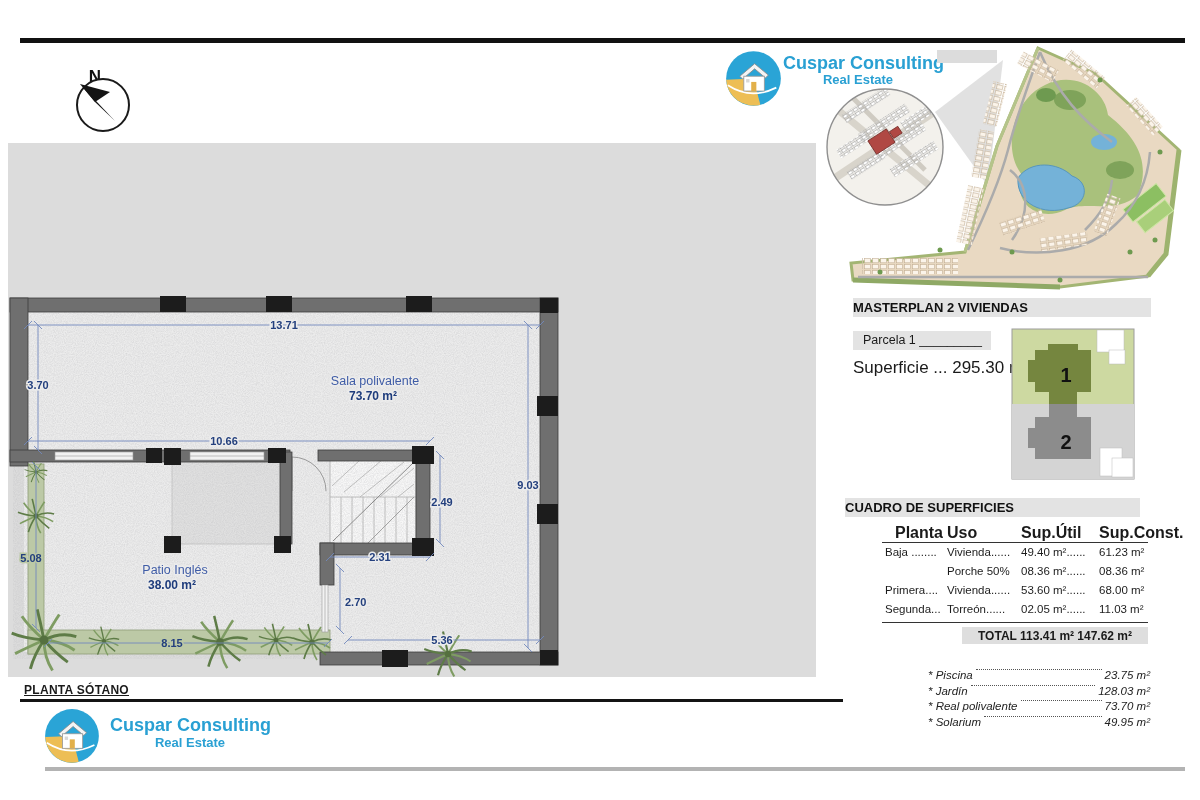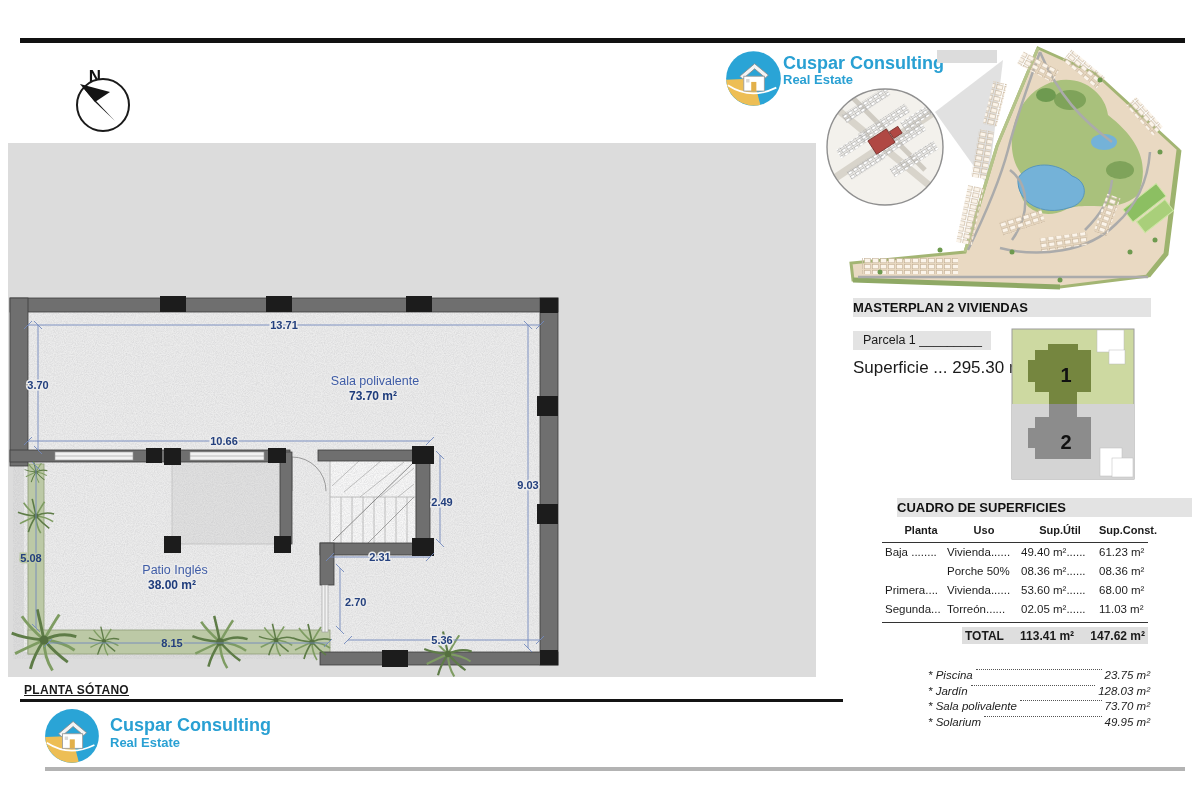--- a/index.html
+++ b/index.html
@@ -4,36 +4,36 @@
 <style>
   html,body{margin:0;padding:0;background:#888;}
   .page{position:relative;width:1200px;height:800px;background:#ffffff;overflow:hidden;
         font-family:"Liberation Sans",sans-serif;color:#1a1a1a;margin:0 auto;}
   .abs{position:absolute;}
   .nowrap{white-space:nowrap;}
   .topbar{left:20px;top:38px;width:1165px;height:5px;background:#111;}
   .canvas{left:8px;top:143px;width:808px;height:534px;background:#dcdcdc;}
   .logo-box{left:718px;top:44px;width:222px;height:78px;background:#fff;}
   .brand-name{font-weight:bold;color:#29a0d3;font-size:18px;line-height:18px;}
-  .brand-tag{font-weight:bold;color:#29a0d3;font-size:13px;}
+  .brand-tag{font-weight:bold;color:#29a0d3;font-size:13px;text-align:center;}
   .hdr-bar{background:#e3e3e3;font-weight:bold;font-size:13px;line-height:19px;
            text-align:left;height:19px;color:#111;}
   .parcela-bar{left:853px;top:331px;width:128px;height:19px;background:#e3e3e3;
                font-size:12.5px;line-height:19px;padding-left:10px;}
   .superficie{left:853px;top:358px;font-size:17px;}
   .tbl-head{left:885px;top:524px;width:263px;display:grid;
-            grid-template-columns:62px 74px 78px 1fr;font-weight:bold;font-size:11px;text-align:center;}
+            grid-template-columns:62px 74px 78px 1fr;font-weight:bold;font-size:16px;}
   .tbl-rule{border-top:1.5px solid #333;height:0;}
   .tbl-rows{left:885px;top:546px;width:263px;display:grid;
             grid-template-columns:62px 74px 78px 1fr;grid-auto-rows:19px;
             font-size:11.5px;color:#1c1c1c;}
   .tbl-rows span{white-space:nowrap;}
   .total-bar{left:962px;top:627px;width:186px;height:17px;background:#dedede;
              display:flex;justify-content:space-between;align-items:center;
-             font-weight:bold;font-size:12px;padding:0 3px;box-sizing:border-box;}
+             font-weight:bold;font-size:12px;padding:0 16px;box-sizing:border-box;}
   .extras{left:928px;top:669px;width:222px;font-style:italic;font-size:11.5px;color:#222;}
   .extras .row{display:flex;align-items:flex-start;height:15.5px;}
   .extras .lead{flex:1;border-bottom:1px dotted #555;margin:0 3px 3px 3px;}
   .plan-title{left:24px;top:683px;font-weight:bold;font-size:12px;letter-spacing:.3px;text-decoration:underline;}
   .plan-rule{left:20px;top:699px;width:823px;height:3px;background:#141414;}
   .foot-bar{left:45px;top:767px;width:1140px;height:4px;background:#b3b3b3;}
   .foot-es{left:67px;top:772px;font-size:11px;font-weight:bold;color:#111;}
   .foot-en{left:76px;top:785px;font-size:10px;color:#a2a2a2;}
   svg text{font-family:"Liberation Sans",sans-serif;}
   .dim{font-size:11px;font-weight:bold;fill:#24407e;paint-order:stroke;stroke:#ececec;stroke-width:3px;}
@@ -171,21 +171,21 @@
     </g>
     <g fill="#8c8c8c">
       <rect x="1049" y="404" width="28" height="16"></rect>
       <rect x="1035" y="417" width="56" height="42"></rect>
       <rect x="1028" y="428" width="7" height="20"></rect>
     </g>
     <text x="1066" y="382" text-anchor="middle" class="plot-num">1</text>
     <text x="1066" y="449" text-anchor="middle" class="plot-num">2</text>
   </svg>
 
-  <div class="abs hdr-bar" style="left:897px;top:498px;width:290px;padding-right:5px;">CUADRO DE SUPERFICIES</div>
+  <div class="abs hdr-bar" style="left:845px;top:498px;width:290px;padding-right:5px;">CUADRO DE SUPERFICIES</div>
   <div class="abs tbl-head">
     <span style="padding-left:10px;">Planta</span>
     <span>Uso</span>
     <span>Sup.Útil</span>
     <span>Sup.Const.</span>
   </div>
   <div class="abs tbl-rule" style="left:882px;top:542px;width:266px;"></div>
   <div class="abs tbl-rows">
     <span>Baja ........</span>
     <span>Vivienda......</span>
@@ -216,21 +216,21 @@
       <span>* Piscina</span>
       <span class="lead"></span>
       <span>23.75 m²</span>
     </div>
     <div class="row">
       <span>* Jardín</span>
       <span class="lead"></span>
       <span>128.03 m²</span>
     </div>
     <div class="row">
-      <span>* Sala polivalente</span>
+      <span>* Real polivalente</span>
       <span class="lead"></span>
       <span>73.70 m²</span>
     </div>
     <div class="row">
       <span>* Solarium</span>
       <span class="lead"></span>
       <span>49.95 m²</span>
     </div>
   </div>
 

